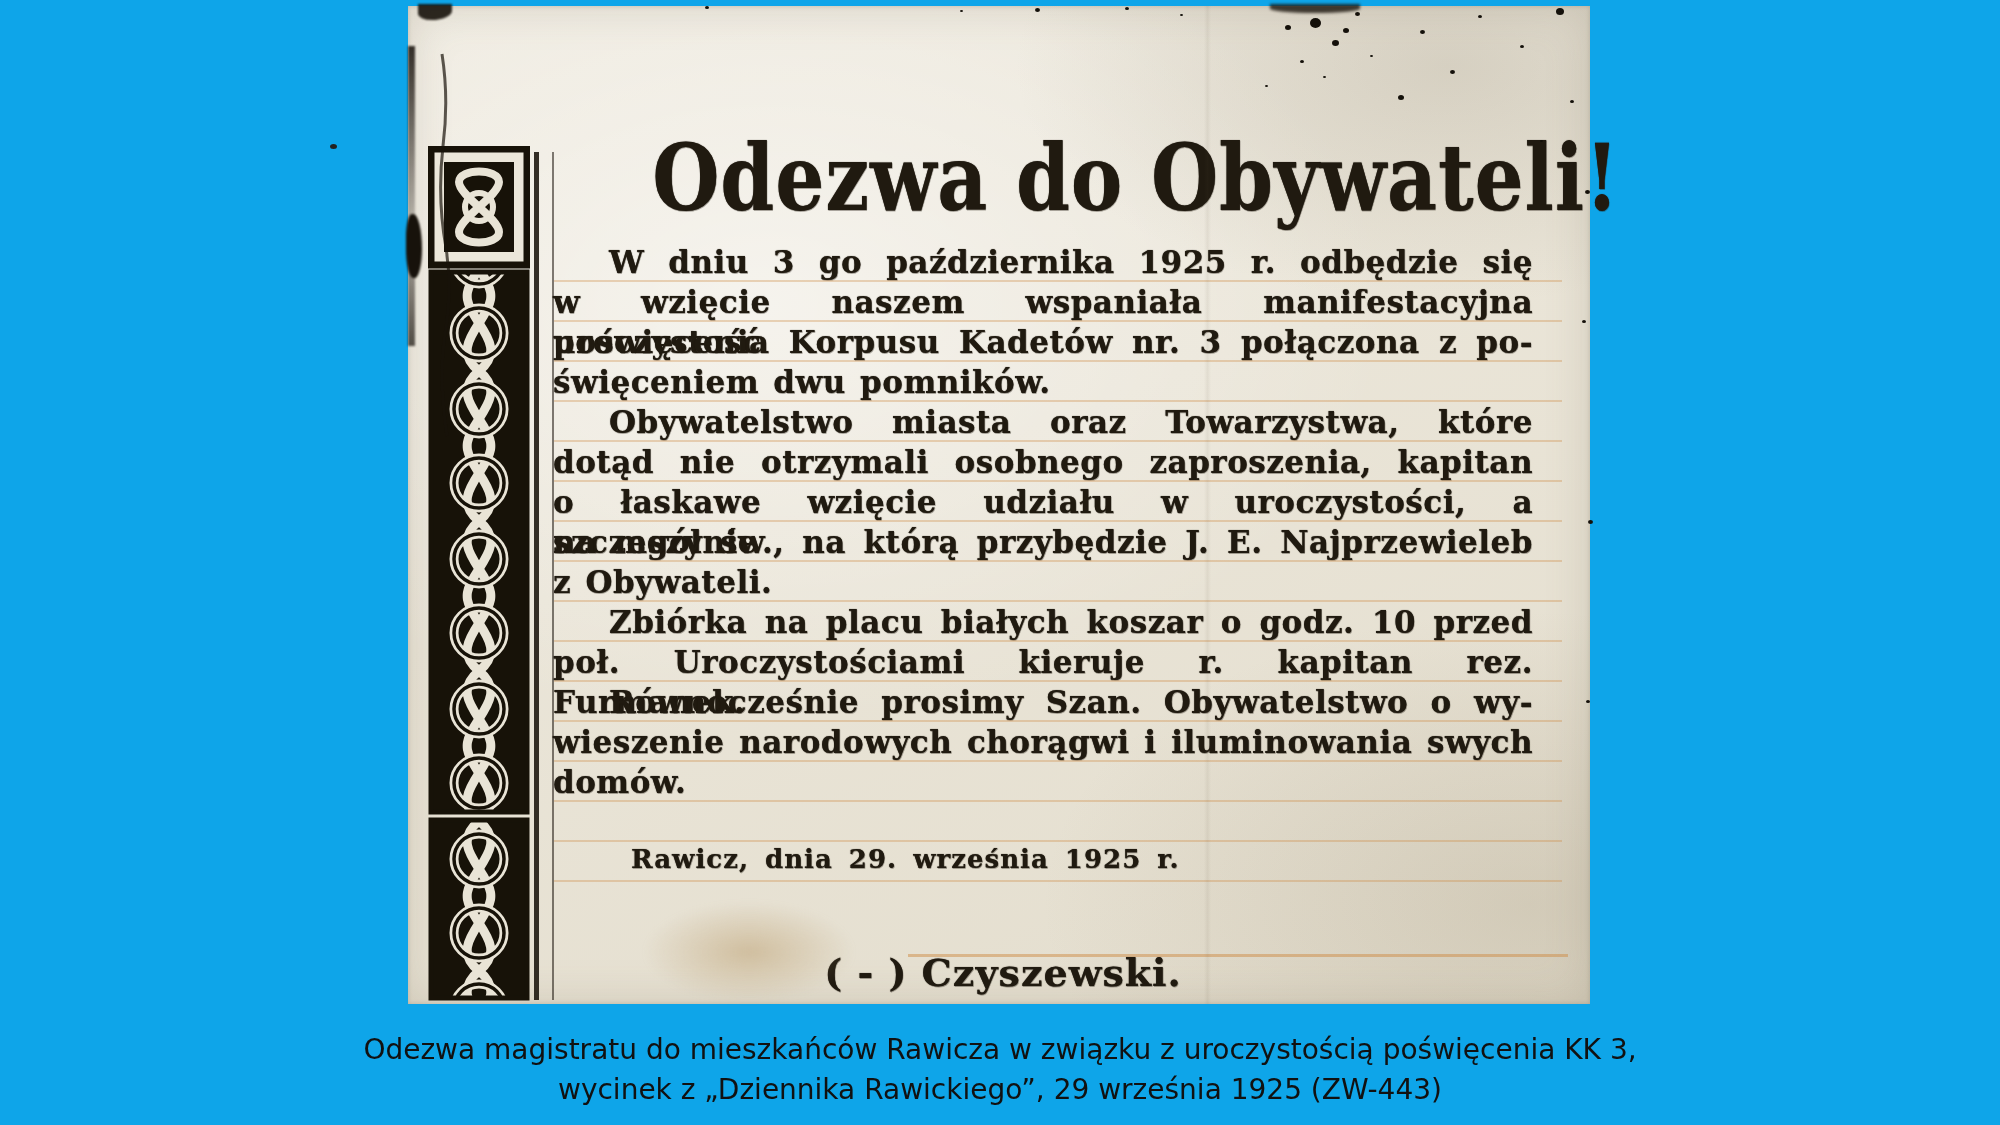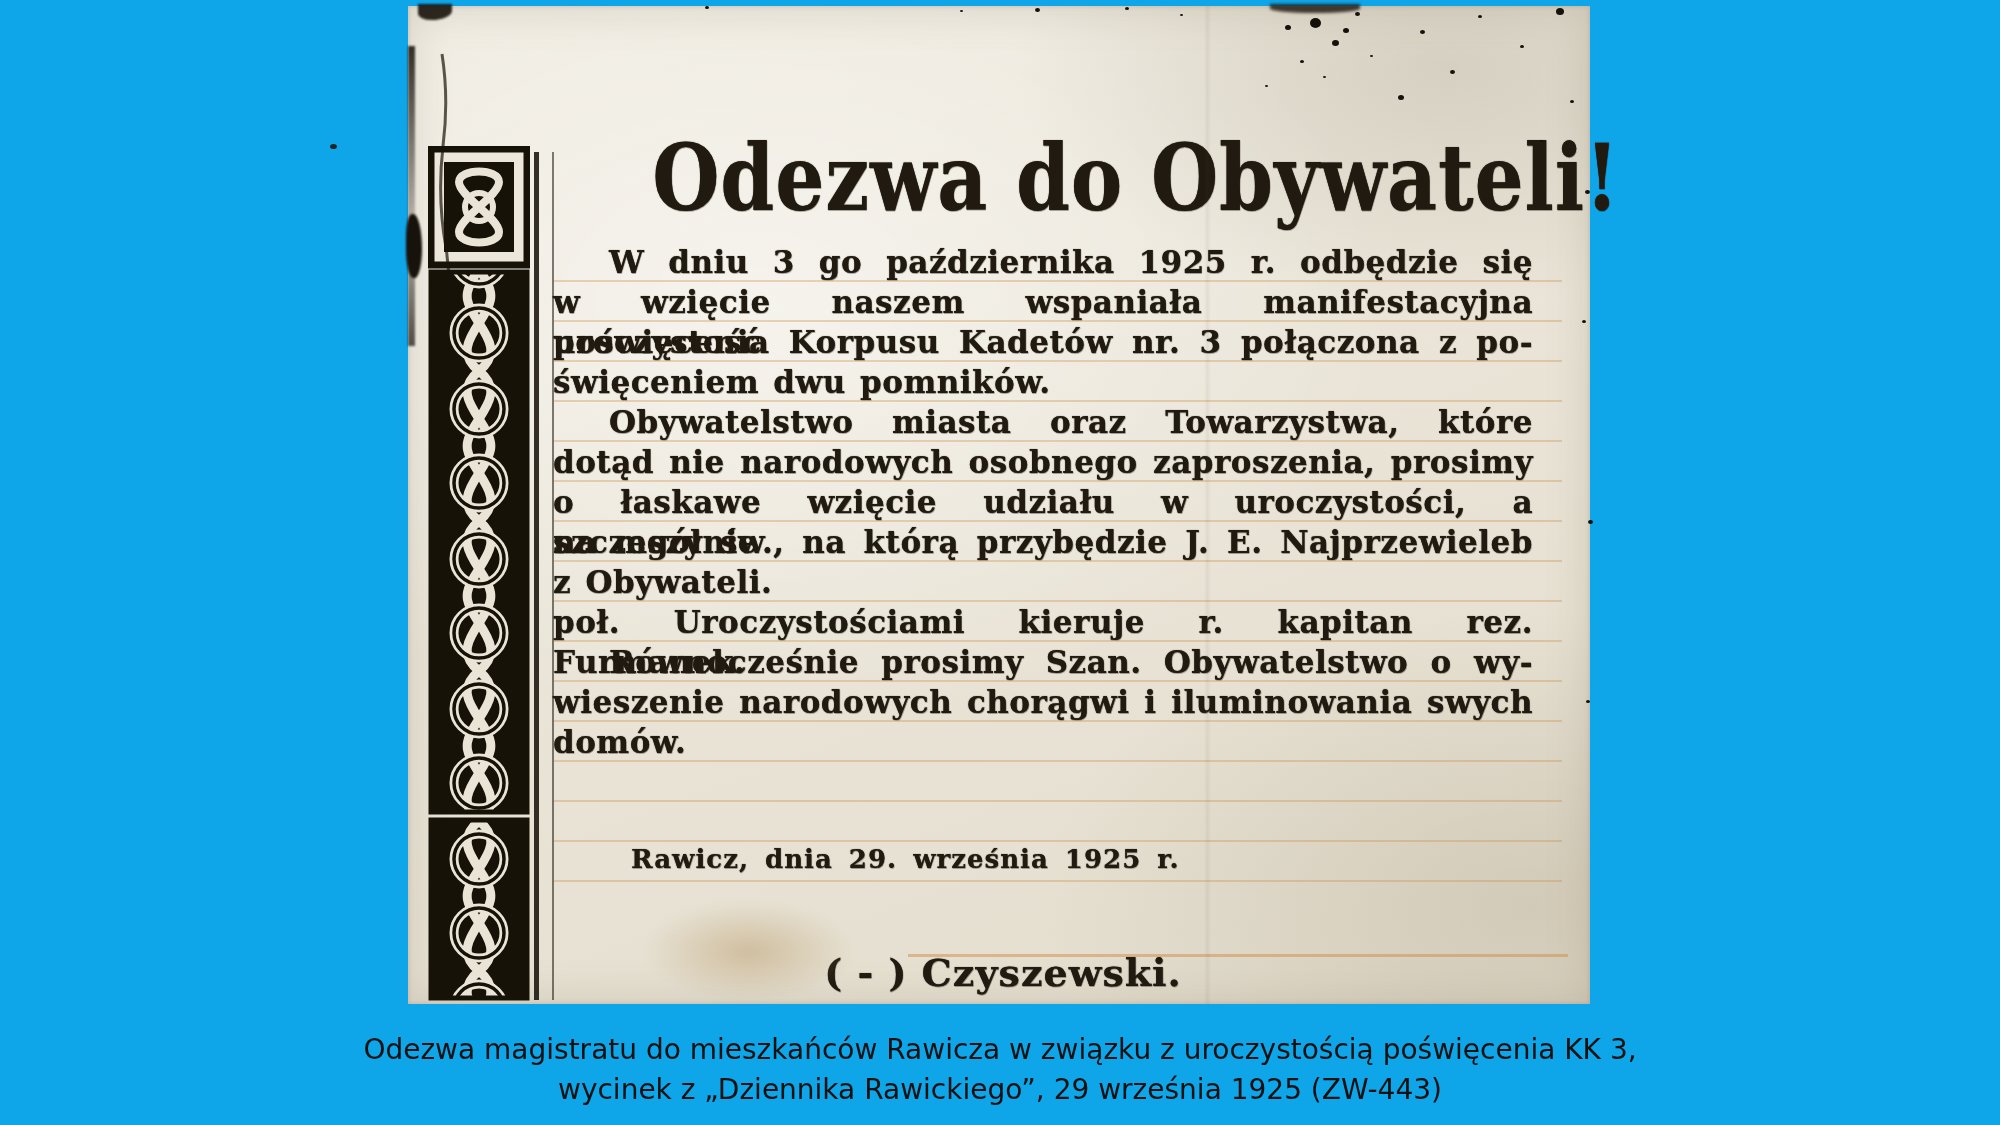--- a/index.html
+++ b/index.html
@@ -116,24 +116,25 @@
     <div id="headline" class="ink">
       <span>Odezwa do Obywateli!</span>
     </div>
 
     <div id="body-lines" class="ink">
         <div class="bline just indent">W dniu 3 go października 1925 r. odbędzie się</div>
         <div class="bline just">w wzięcie naszem wspaniała manifestacyjna uroczystość</div>
         <div class="bline just">poświęcenia Korpusu Kadetów nr. 3 połączona z po-</div>
         <div class="bline">święceniem dwu pomników.</div>
         <div class="bline just indent">Obywatelstwo miasta oraz Towarzystwa, które</div>
-        <div class="bline just">dotąd nie narodowych osobnego zaproszenia, prosimy</div>
+        <div class="bline just">dotąd nie otrzymali osobnego zaproszenia, kapitan</div>
         <div class="bline just">o łaskawe wzięcie udziału w uroczystości, a szczególnie</div>
         <div class="bline just">na mszy św., na którą przybędzie J. E. Najprzewieleb</div>
         <div class="bline">z Obywateli.</div>
+        <div class="bline just indent">Zbiórka na placu białych koszar o godz. 10 przed</div>
         <div class="bline just">poł.  Uroczystościami kieruje r. kapitan rez. Furmanek.</div>
         <div class="bline just indent">Równocześnie prosimy Szan. Obywatelstwo o wy-</div>
         <div class="bline just">wieszenie narodowych chorągwi i iluminowania swych</div>
         <div class="bline">domów.</div>
       </div>
 
     <div id="dateline" class="ink">Rawicz, dnia 29. września 1925 r.</div>
     <div id="sig-name" class="ink">( - ) Czyszewski.</div>
 
     <div id="ruling"></div>

